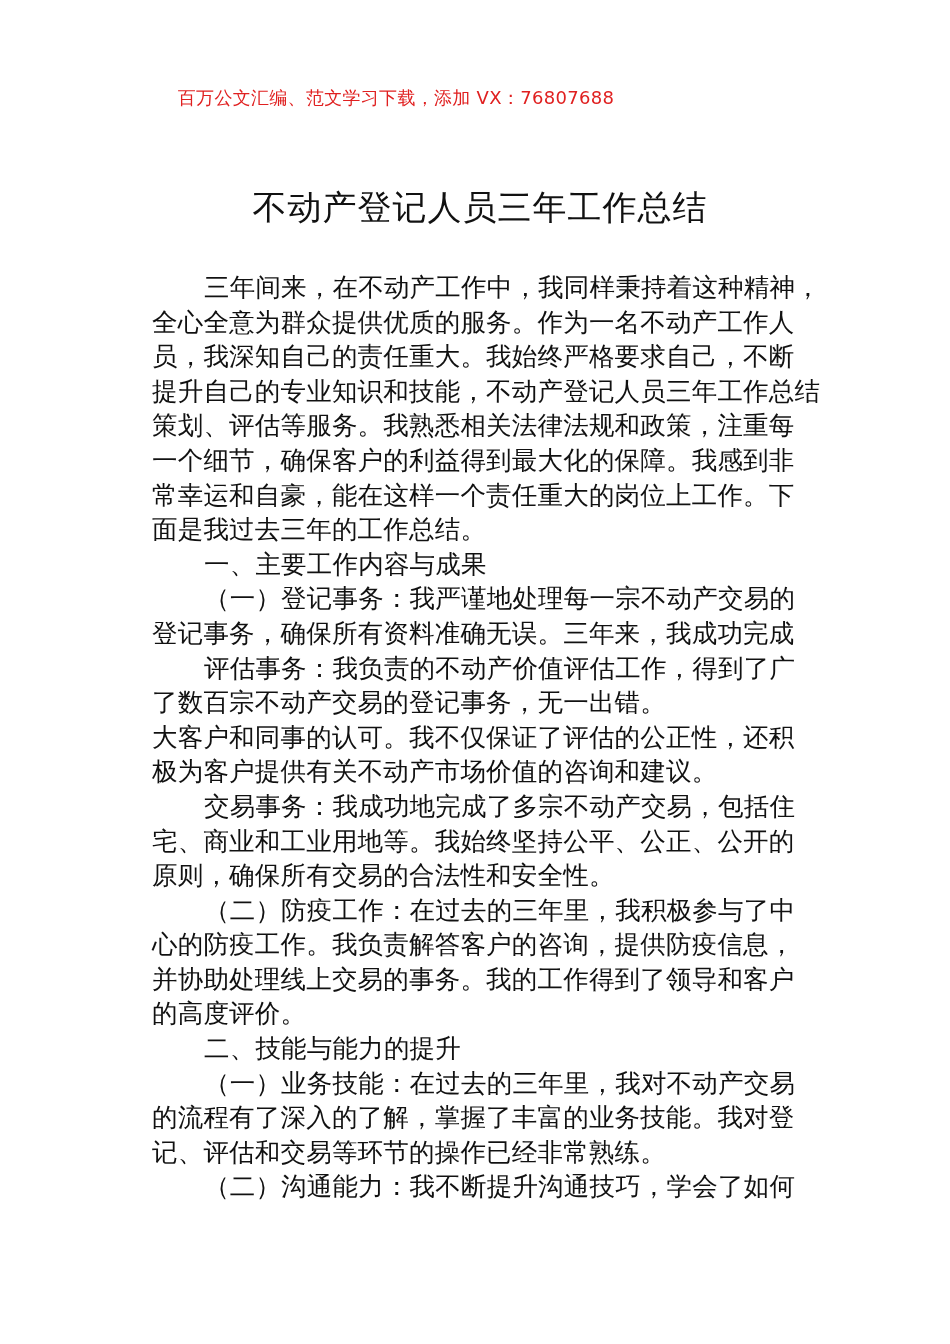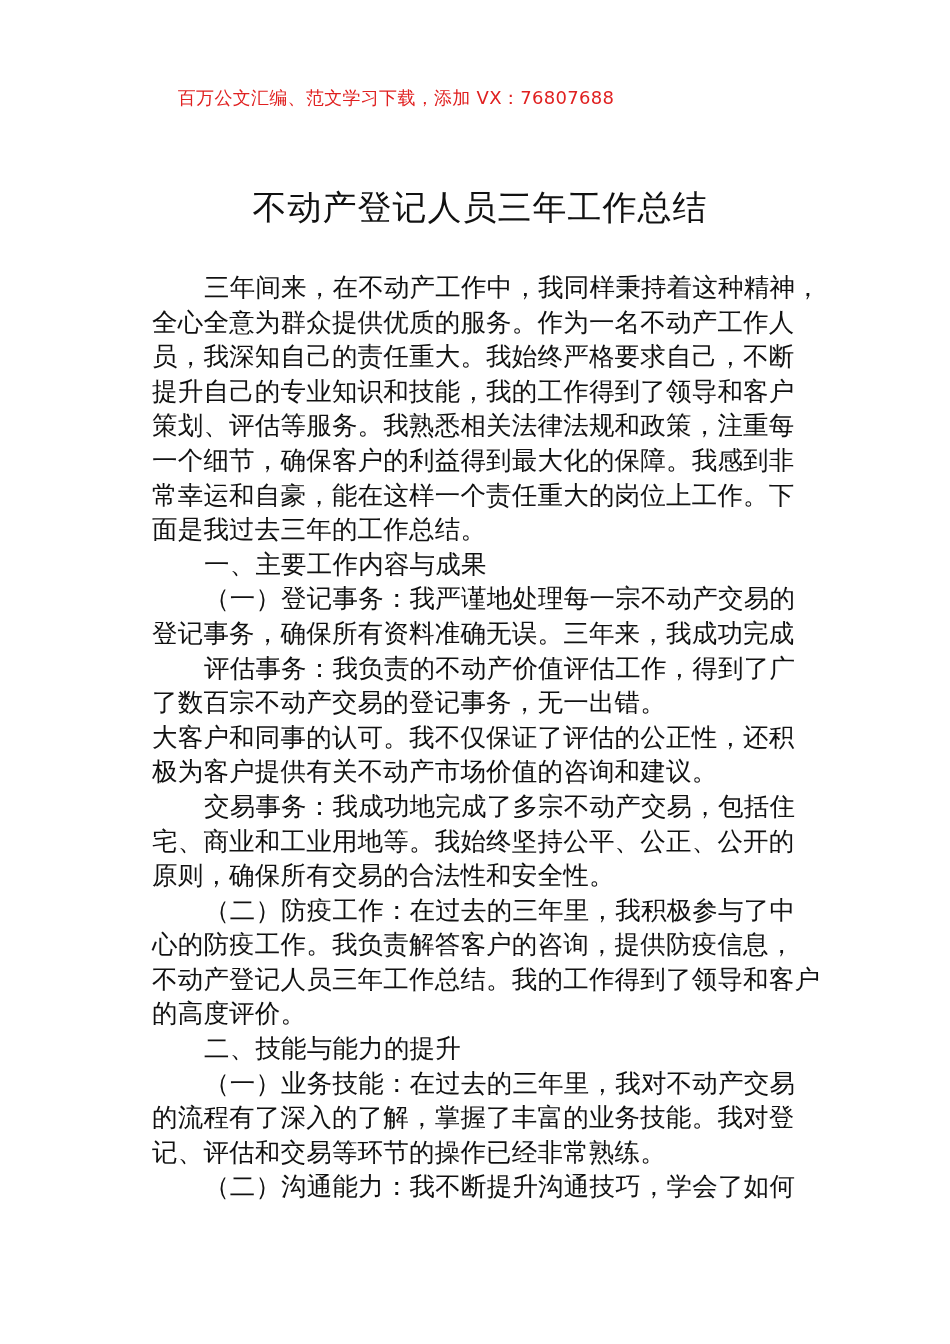--- a/index.html
+++ b/index.html
@@ -58,37 +58,37 @@
 <body>
 
 <div class="watermark">百万公文汇编、范文学习下载，添加 VX：76807688</div>
 
 <h1 class="title" style="margin:5px;font-weight:normal;">不动产登记人员三年工作总结</h1>
 
 <div class="body-text" id="body-text">
     <div class="line indent">三年间来，在不动产工作中，我同样秉持着这种精神，</div>
     <div class="line">全心全意为群众提供优质的服务。作为一名不动产工作人</div>
     <div class="line">员，我深知自己的责任重大。我始终严格要求自己，不断</div>
-    <div class="line">提升自己的专业知识和技能，我的工作得到了领导和客户</div>
+    <div class="line">提升自己的专业知识和技能，不动产登记人员三年工作总结</div>
     <div class="line">策划、评估等服务。我熟悉相关法律法规和政策，注重每</div>
     <div class="line">一个细节，确保客户的利益得到最大化的保障。我感到非</div>
     <div class="line">常幸运和自豪，能在这样一个责任重大的岗位上工作。下</div>
     <div class="line">面是我过去三年的工作总结。</div>
     <div class="line indent">一、主要工作内容与成果</div>
     <div class="line indent">（一）登记事务：我严谨地处理每一宗不动产交易的</div>
     <div class="line">登记事务，确保所有资料准确无误。三年来，我成功完成</div>
     <div class="line indent">评估事务：我负责的不动产价值评估工作，得到了广</div>
     <div class="line">了数百宗不动产交易的登记事务，无一出错。</div>
     <div class="line">大客户和同事的认可。我不仅保证了评估的公正性，还积</div>
     <div class="line">极为客户提供有关不动产市场价值的咨询和建议。</div>
     <div class="line indent">交易事务：我成功地完成了多宗不动产交易，包括住</div>
     <div class="line">宅、商业和工业用地等。我始终坚持公平、公正、公开的</div>
     <div class="line">原则，确保所有交易的合法性和安全性。</div>
     <div class="line indent">（二）防疫工作：在过去的三年里，我积极参与了中</div>
     <div class="line">心的防疫工作。我负责解答客户的咨询，提供防疫信息，</div>
-    <div class="line">不动产登记人员三年工作总结。我的工作得到了领导和客户</div>
+    <div class="line">并协助处理线上交易的事务。我的工作得到了领导和客户</div>
     <div class="line">的高度评价。</div>
     <div class="line indent">二、技能与能力的提升</div>
     <div class="line indent">（一）业务技能：在过去的三年里，我对不动产交易</div>
     <div class="line">的流程有了深入的了解，掌握了丰富的业务技能。我对登</div>
     <div class="line">记、评估和交易等环节的操作已经非常熟练。</div>
     <div class="line indent">（二）沟通能力：我不断提升沟通技巧，学会了如何</div>
   </div>
 
 </body></html>

